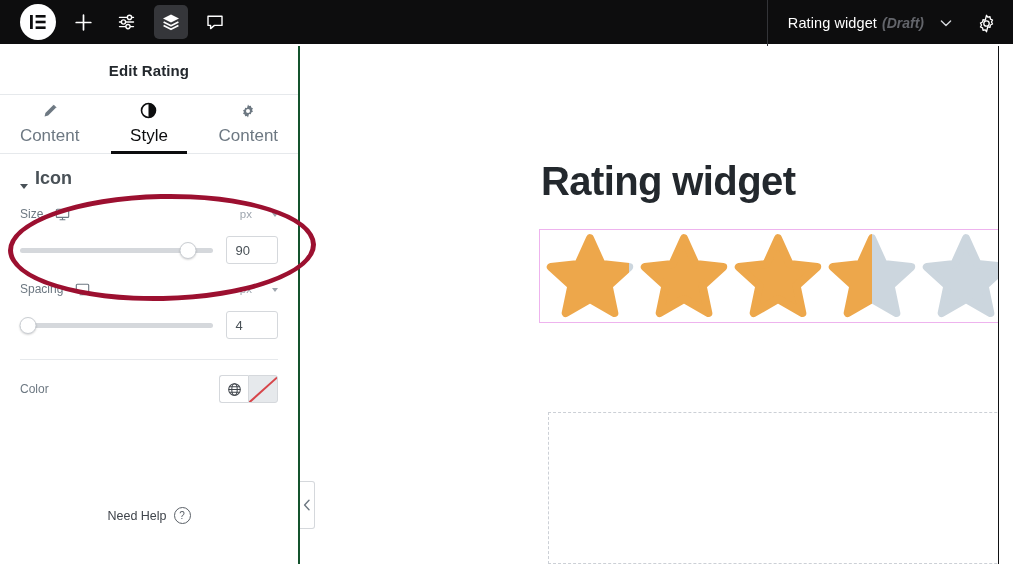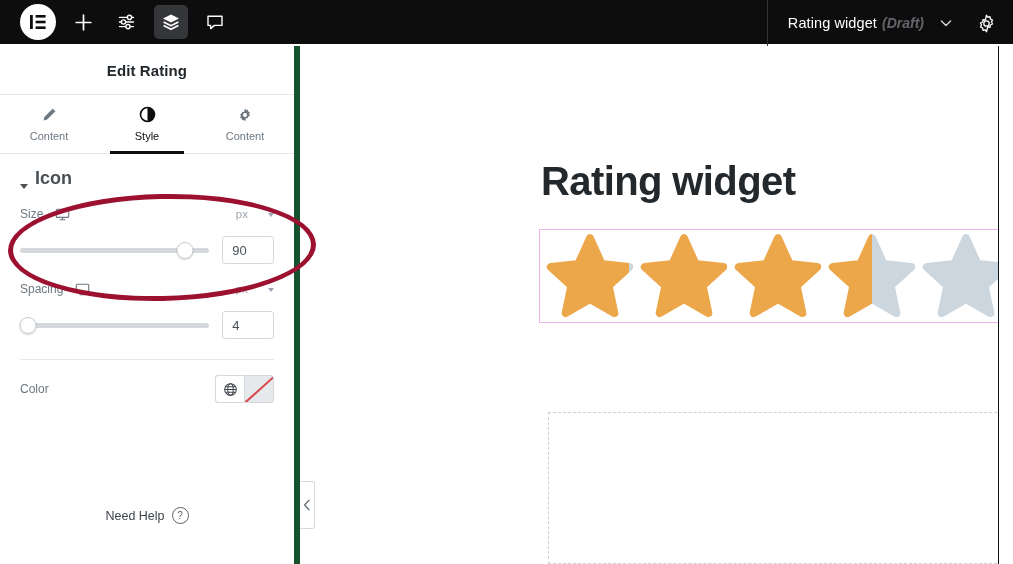--- a/index.html
+++ b/index.html
@@ -76,21 +76,21 @@
     font-size: 14px;
     margin-left: 5px;
   }
 
   
   .panel {
     position: absolute;
     left: 0; top: 46px;
     width: 300px; height: 518px;
     background: #ffffff;
-    border-right: 6px solid #14532d;
+    border-right: 2px solid #14532d;
     box-sizing: border-box;
     z-index: 10;
   }
   .panel-header {
     height: 48px;
     display: flex; align-items: center; justify-content: center;
     border-bottom: 1px solid #e6e9ec;
   }
   .panel-title {
     font-size: 15px;
@@ -104,21 +104,21 @@
     border-bottom: 1px solid #e6e9ec;
   }
   .tab {
     flex: 1;
     display: flex;
     flex-direction: column;
     align-items: center;
     justify-content: center;
     gap: 7px;
     color: #6d7882;
-    font-size: 11px;
+    font-size: 17px;
     position: relative;
     cursor: pointer;
   }
   .tab.active { color: #0c0d0e; }
   .tab.active::after {
     content: "";
     position: absolute;
     left: 12px; right: 12px; bottom: -1px;
     height: 3px;
     background: #0c0d0e;

